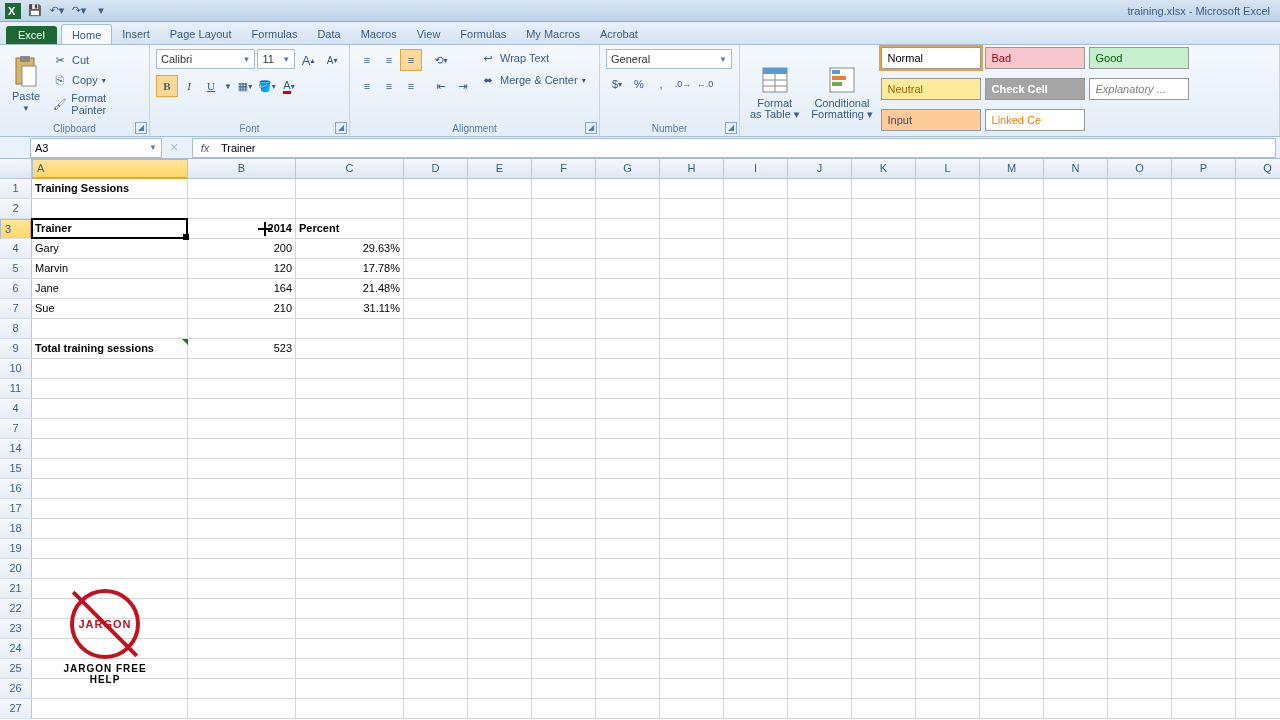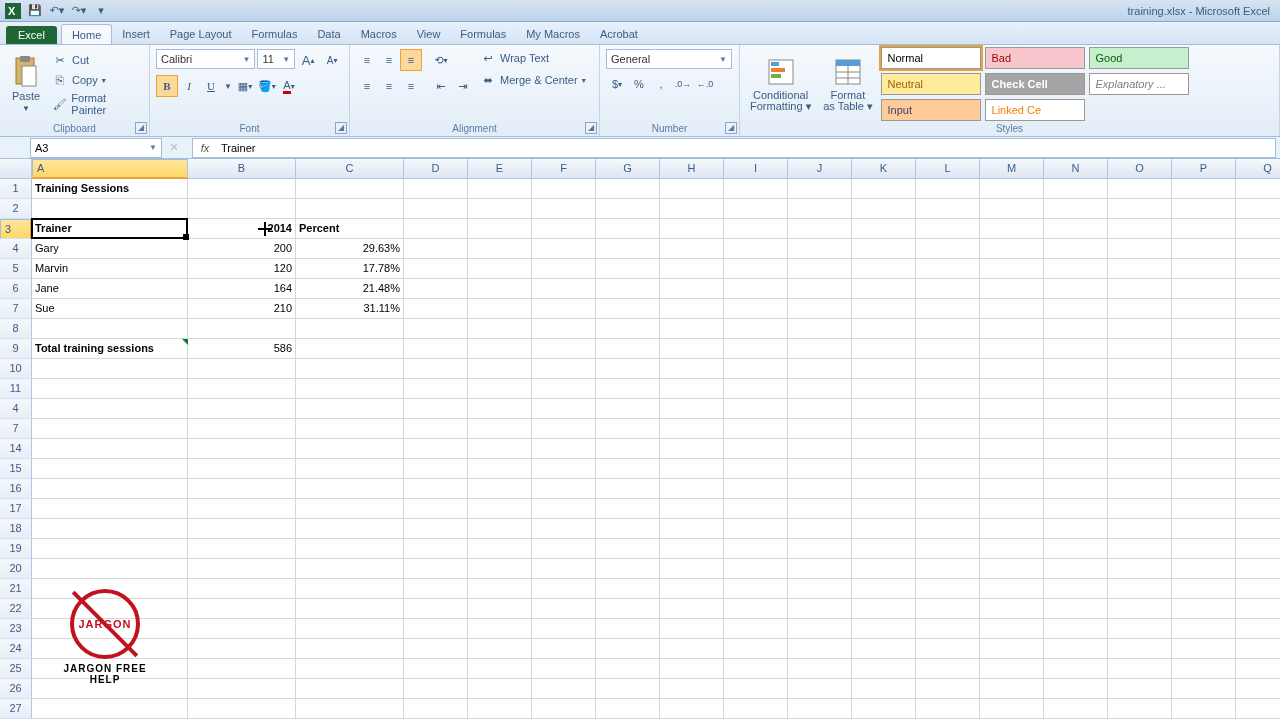--- a/index.html
+++ b/index.html
@@ -222,51 +222,50 @@
     <div class="group-label">Number</div>
     <div class="dlg">◢</div>
   </div>
 
   <div class="group" style="flex:1">
     <div class="grow">
       <div class="vbtn">
         <div class="ic">
             <svg width="28" height="28">
               <rect x="2" y="2" width="24" height="24" fill="#fff" stroke="#888"></rect>
-              <rect x="4" y="4" width="8" height="4" fill="#5b9bd5"></rect>
-              <rect x="4" y="10" width="14" height="4" fill="#ed7d31"></rect>
-              <rect x="4" y="16" width="10" height="4" fill="#70ad47"></rect>
-            </svg>
-          </div>
-        <span style="text-align:center;line-height:11px">Conditional<br>Formatting ▾</span>
-      </div>
-      <div class="vbtn">
-        <div class="ic">
-            <svg width="28" height="28">
-              <rect x="2" y="2" width="24" height="24" fill="#fff" stroke="#888"></rect>
               <rect x="2" y="2" width="24" height="6" fill="#5b9bd5"></rect>
               <line x1="2" y1="14" x2="26" y2="14" stroke="#888"></line>
               <line x1="2" y1="20" x2="26" y2="20" stroke="#888"></line>
               <line x1="14" y1="8" x2="14" y2="26" stroke="#888"></line>
             </svg>
           </div>
         <span style="text-align:center;line-height:11px">Format<br>as Table ▾</span>
+      </div>
+      <div class="vbtn">
+        <div class="ic">
+            <svg width="28" height="28">
+              <rect x="2" y="2" width="24" height="24" fill="#fff" stroke="#888"></rect>
+              <rect x="4" y="4" width="8" height="4" fill="#5b9bd5"></rect>
+              <rect x="4" y="10" width="14" height="4" fill="#ed7d31"></rect>
+              <rect x="4" y="16" width="10" height="4" fill="#70ad47"></rect>
+            </svg>
+          </div>
+        <span style="text-align:center;line-height:11px">Conditional<br>Formatting ▾</span>
       </div>
       <div class="styles-gallery" id="styles-gallery">
           <div class="style-cell" style="background: rgb(255, 255, 255); color: rgb(0, 0, 0); outline: rgb(232, 163, 61) solid 2px;">Normal</div>
           <div class="style-cell" style="background: rgb(248, 199, 205); color: rgb(156, 0, 6);">Bad</div>
           <div class="style-cell" style="background: rgb(198, 239, 206); color: rgb(0, 97, 0);">Good</div>
           <div class="style-cell" style="background: rgb(255, 235, 156); color: rgb(156, 101, 0);">Neutral</div>
           <div class="style-cell" style="background: rgb(165, 165, 165); color: rgb(255, 255, 255); font-weight: bold;">Check Cell</div>
           <div class="style-cell" style="background: rgb(255, 255, 255); color: rgb(127, 127, 127); font-style: italic;">Explanatory ...</div>
           <div class="style-cell" style="background: rgb(255, 204, 153); color: rgb(63, 63, 118);">Input</div>
           <div class="style-cell" style="background: rgb(255, 255, 255); color: rgb(250, 125, 0);">Linked Ce</div>
         </div>
     </div>
-    <div class="group-label">Styles</div>
   </div>
 </div>
 
 <div class="namebox-row">
   <div class="namebox">
     <span>A3</span>
     <span class="dd">▼</span>
   </div>
   <div class="fx-ic" style="color:#bbb">✕</div>
   <div class="fx-area">
@@ -473,21 +472,21 @@
         <div class="cell" style="width: 64px;"></div>
         <div class="cell" style="width: 64px;"></div>
         <div class="cell" style="width: 64px;"></div>
         <div class="cell" style="width: 64px;"></div>
         <div class="cell" style="width: 64px;"></div>
         <div class="cell" style="width: 64px;"></div>
         <div class="cell" style="width: 64px;"></div>
       </div>
       <div class="crow">
         <div class="cell bold" style="width: 156px;">Total training sessions</div>
-        <div class="cell r" style="width: 108px;">586</div>
+        <div class="cell r" style="width: 108px;">523</div>
         <div class="cell" style="width: 108px;"></div>
         <div class="cell" style="width: 64px;"></div>
         <div class="cell" style="width: 64px;"></div>
         <div class="cell" style="width: 64px;"></div>
         <div class="cell" style="width: 64px;"></div>
         <div class="cell" style="width: 64px;"></div>
         <div class="cell" style="width: 64px;"></div>
         <div class="cell" style="width: 64px;"></div>
         <div class="cell" style="width: 64px;"></div>
         <div class="cell" style="width: 64px;"></div>

